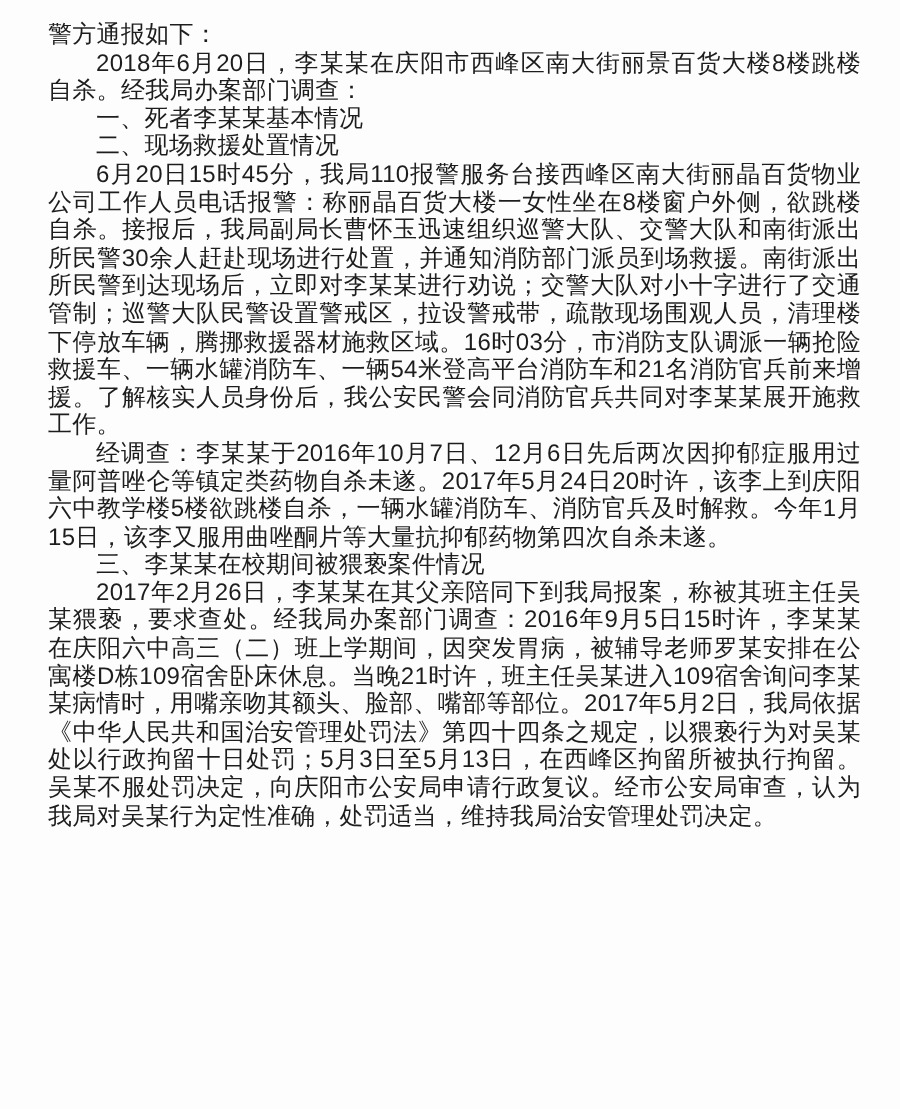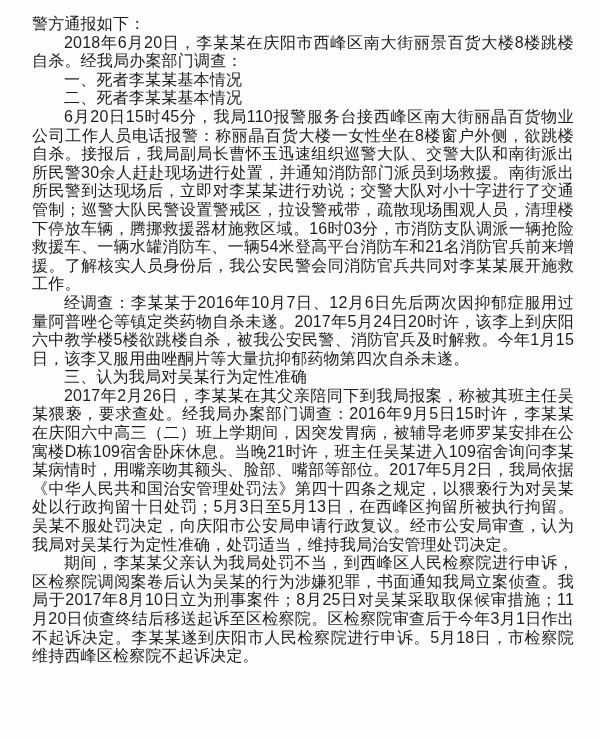--- a/index.html
+++ b/index.html
@@ -37,20 +37,19 @@
     font-family: Liberation Serif, serif;
   }
 </style>
 </head>
 <body>
 
 <div class="doc">
   <p class="opening">警方通报如下：</p>
   <p class="para">2018年6月20日，李某某在庆阳市西峰区南大街丽景百货大楼8楼跳楼自杀。经我局办案部门调查：</p>
   <p class="heading">一、死者李某某基本情况</p>
-  <p class="heading">二、死者李某某基本情况</p>
+  <p class="heading">二、现场救援处置情况</p>
   <p class="para">6月20日15时45分，我局110报警服务台接西峰区南大街丽晶百货物业公司工作人员电话报警：称丽晶百货大楼一女性坐在8楼窗户外侧，欲跳楼自杀。接报后，我局副局长曹怀玉迅速组织巡警大队、交警大队和南街派出所民警30余人赶赴现场进行处置，并通知消防部门派员到场救援。南街派出所民警到达现场后，立即对李某某进行劝说；交警大队对小十字进行了交通管制；巡警大队民警设置警戒区，拉设警戒带，疏散现场围观人员，清理楼下停放车辆，腾挪救援器材施救区域。16时03分，市消防支队调派一辆抢险救援车、一辆水罐消防车、一辆54米登高平台消防车和21名消防官兵前来增援。了解核实人员身份后，我公安民警会同消防官兵共同对李某某展开施救工作。</p>
-  <p class="para">经调查：李某某于2016年10月7日、12月6日先后两次因抑郁症服用过量阿普唑仑等镇定类药物自杀未遂。2017年5月24日20时许，该李上到庆阳六中教学楼5楼欲跳楼自杀，被我公安民警、消防官兵及时解救。今年1月15日，该李又服用曲唑酮片等大量抗抑郁药物第四次自杀未遂。</p>
-  <p class="heading">三、认为我局对吴某行为定性准确</p>
+  <p class="para">经调查：李某某于2016年10月7日、12月6日先后两次因抑郁症服用过量阿普唑仑等镇定类药物自杀未遂。2017年5月24日20时许，该李上到庆阳六中教学楼5楼欲跳楼自杀，一辆水罐消防车、消防官兵及时解救。今年1月15日，该李又服用曲唑酮片等大量抗抑郁药物第四次自杀未遂。</p>
+  <p class="heading">三、李某某在校期间被猥亵案件情况</p>
   <p class="para">2017年2月26日，李某某在其父亲陪同下到我局报案，称被其班主任吴某猥亵，要求查处。经我局办案部门调查：2016年9月5日15时许，李某某在庆阳六中高三（二）班上学期间，因突发胃病，被辅导老师罗某安排在公寓楼D栋109宿舍卧床休息。当晚21时许，班主任吴某进入109宿舍询问李某某病情时，用嘴亲吻其额头、脸部、嘴部等部位。2017年5月2日，我局依据《中华人民共和国治安管理处罚法》第四十四条之规定，以猥亵行为对吴某处以行政拘留十日处罚；5月3日至5月13日，在西峰区拘留所被执行拘留。吴某不服处罚决定，向庆阳市公安局申请行政复议。经市公安局审查，认为我局对吴某行为定性准确，处罚适当，维持我局治安管理处罚决定。</p>
-  <p class="para">期间，李某某父亲认为我局处罚不当，到西峰区人民检察院进行申诉，区检察院调阅案卷后认为吴某的行为涉嫌犯罪，书面通知我局立案侦查。我局于2017年8月10日立为刑事案件；8月25日对吴某采取取保候审措施；11月20日侦查终结后移送起诉至区检察院。区检察院审查后于今年3月1日作出不起诉决定。李某某遂到庆阳市人民检察院进行申诉。5月18日，市检察院维持西峰区检察院不起诉决定。</p>
 
 </div>
 
 </body></html>

